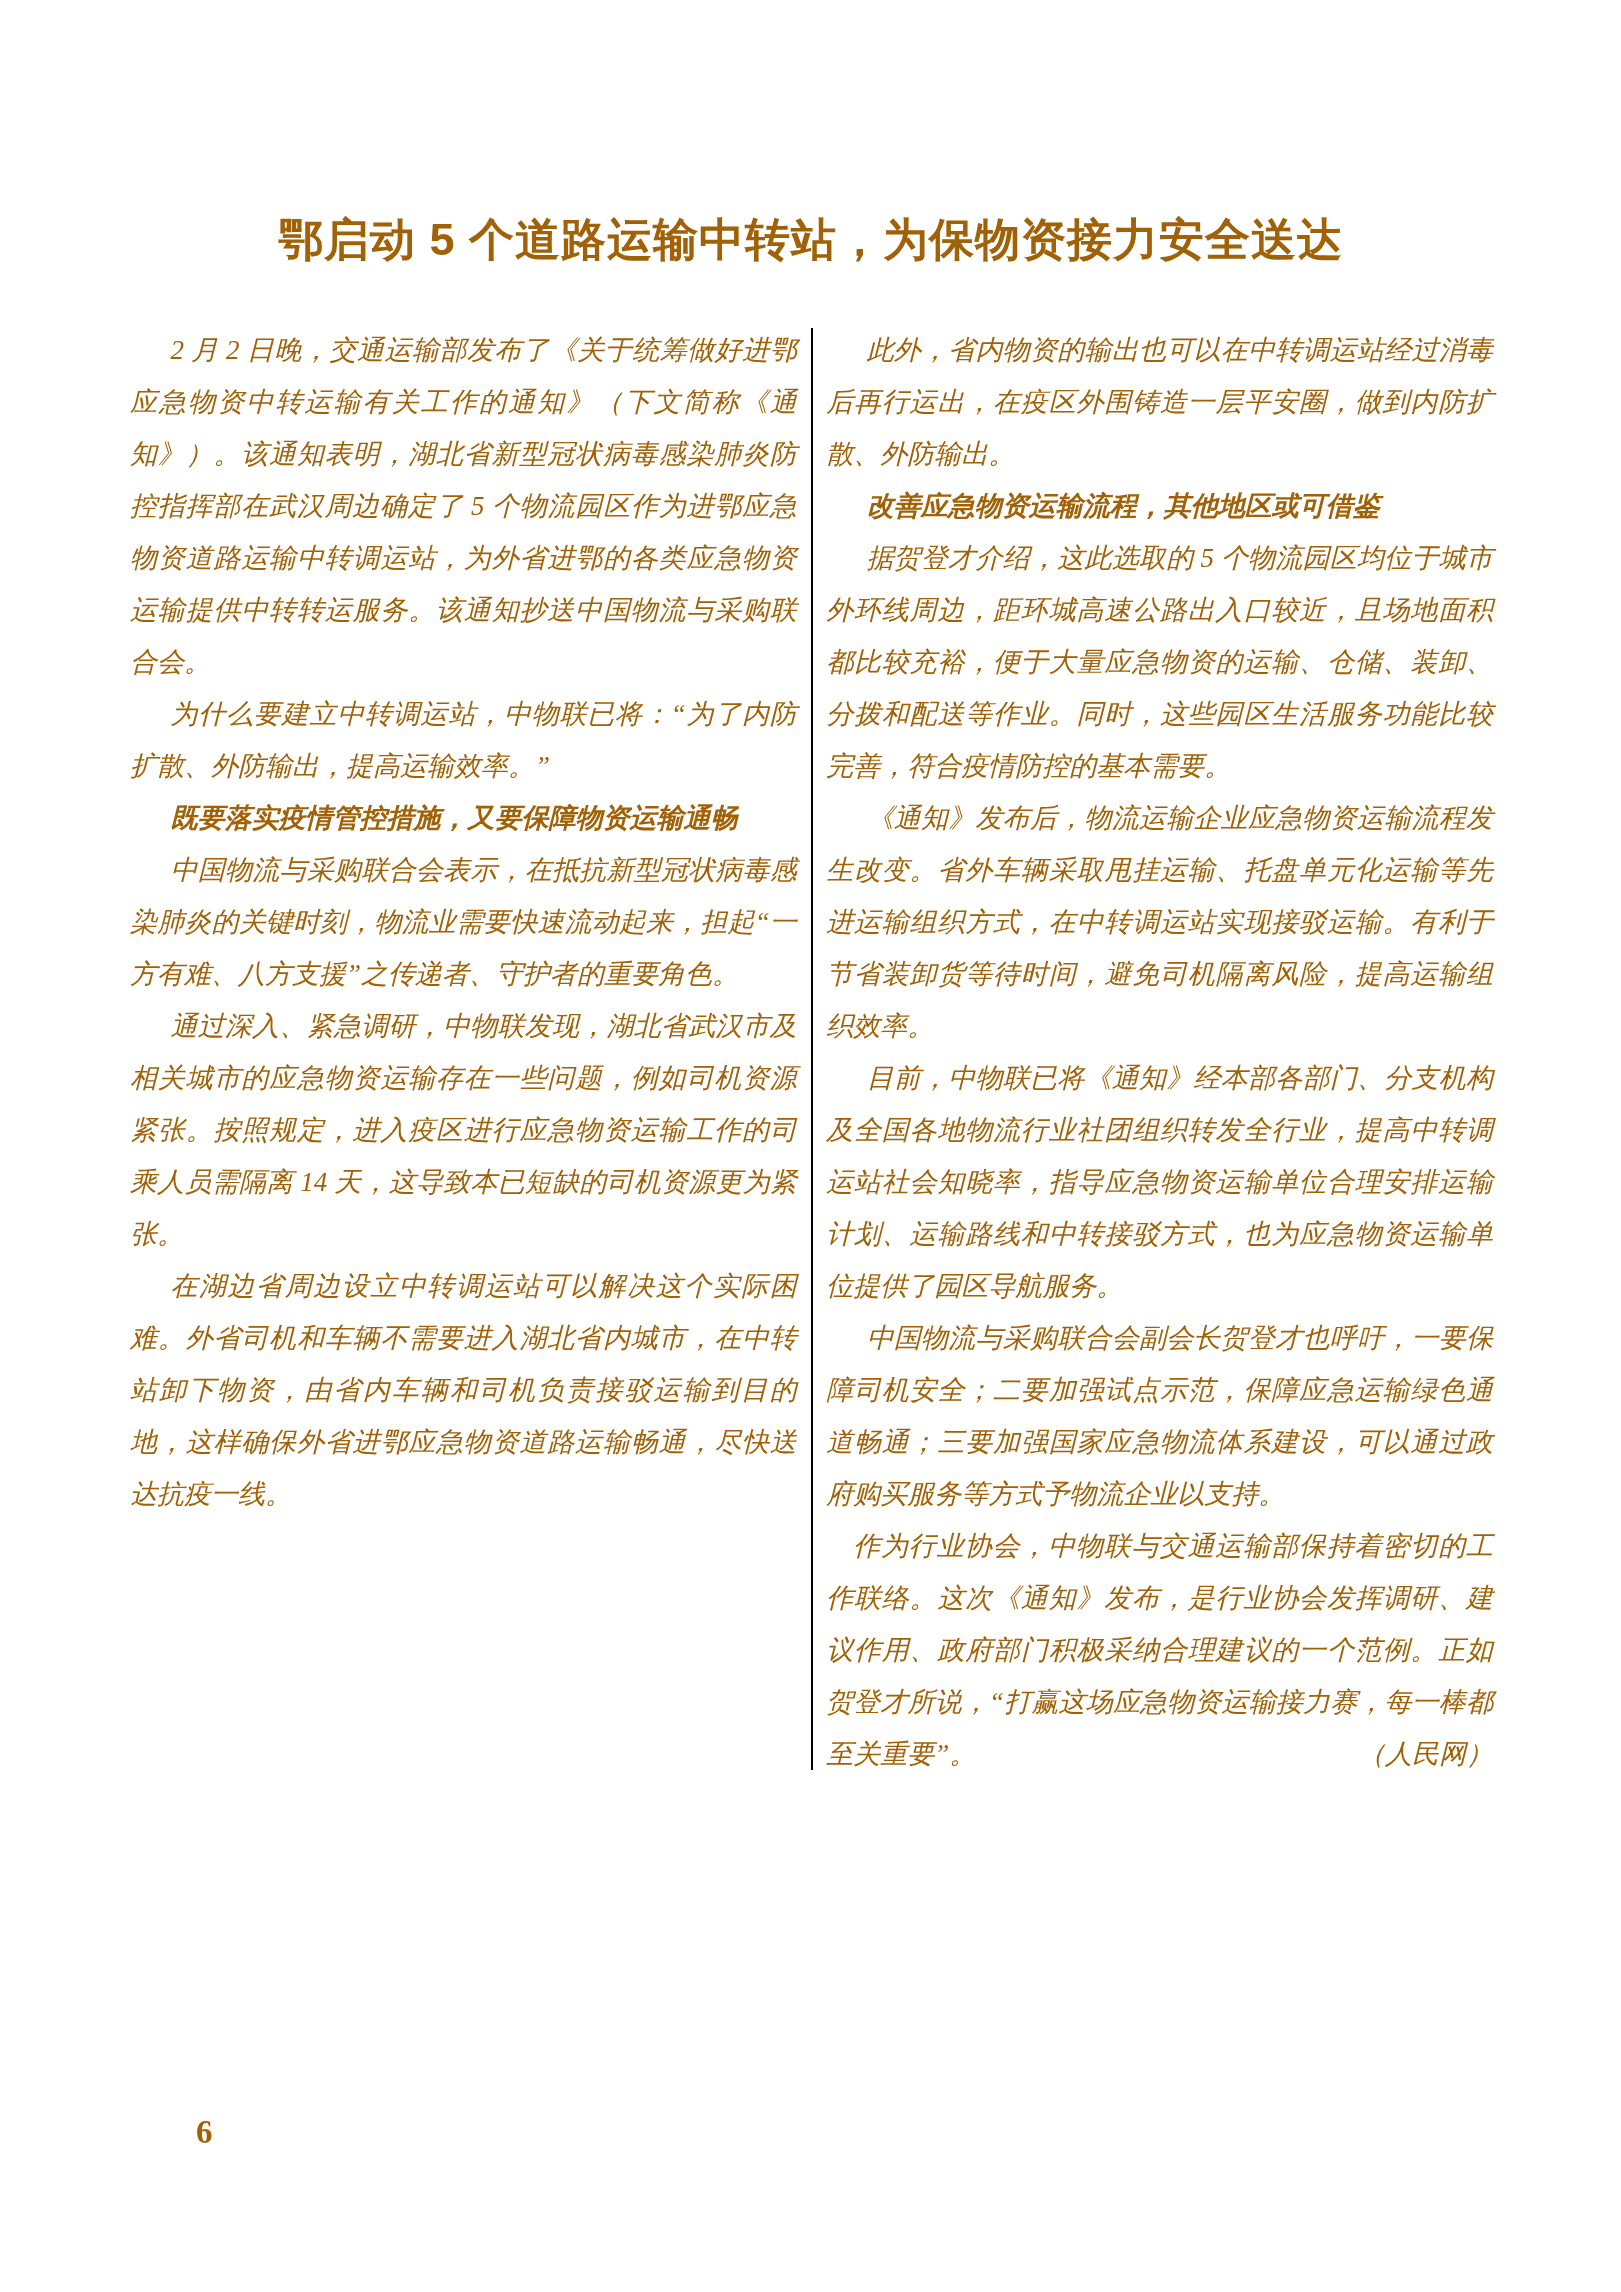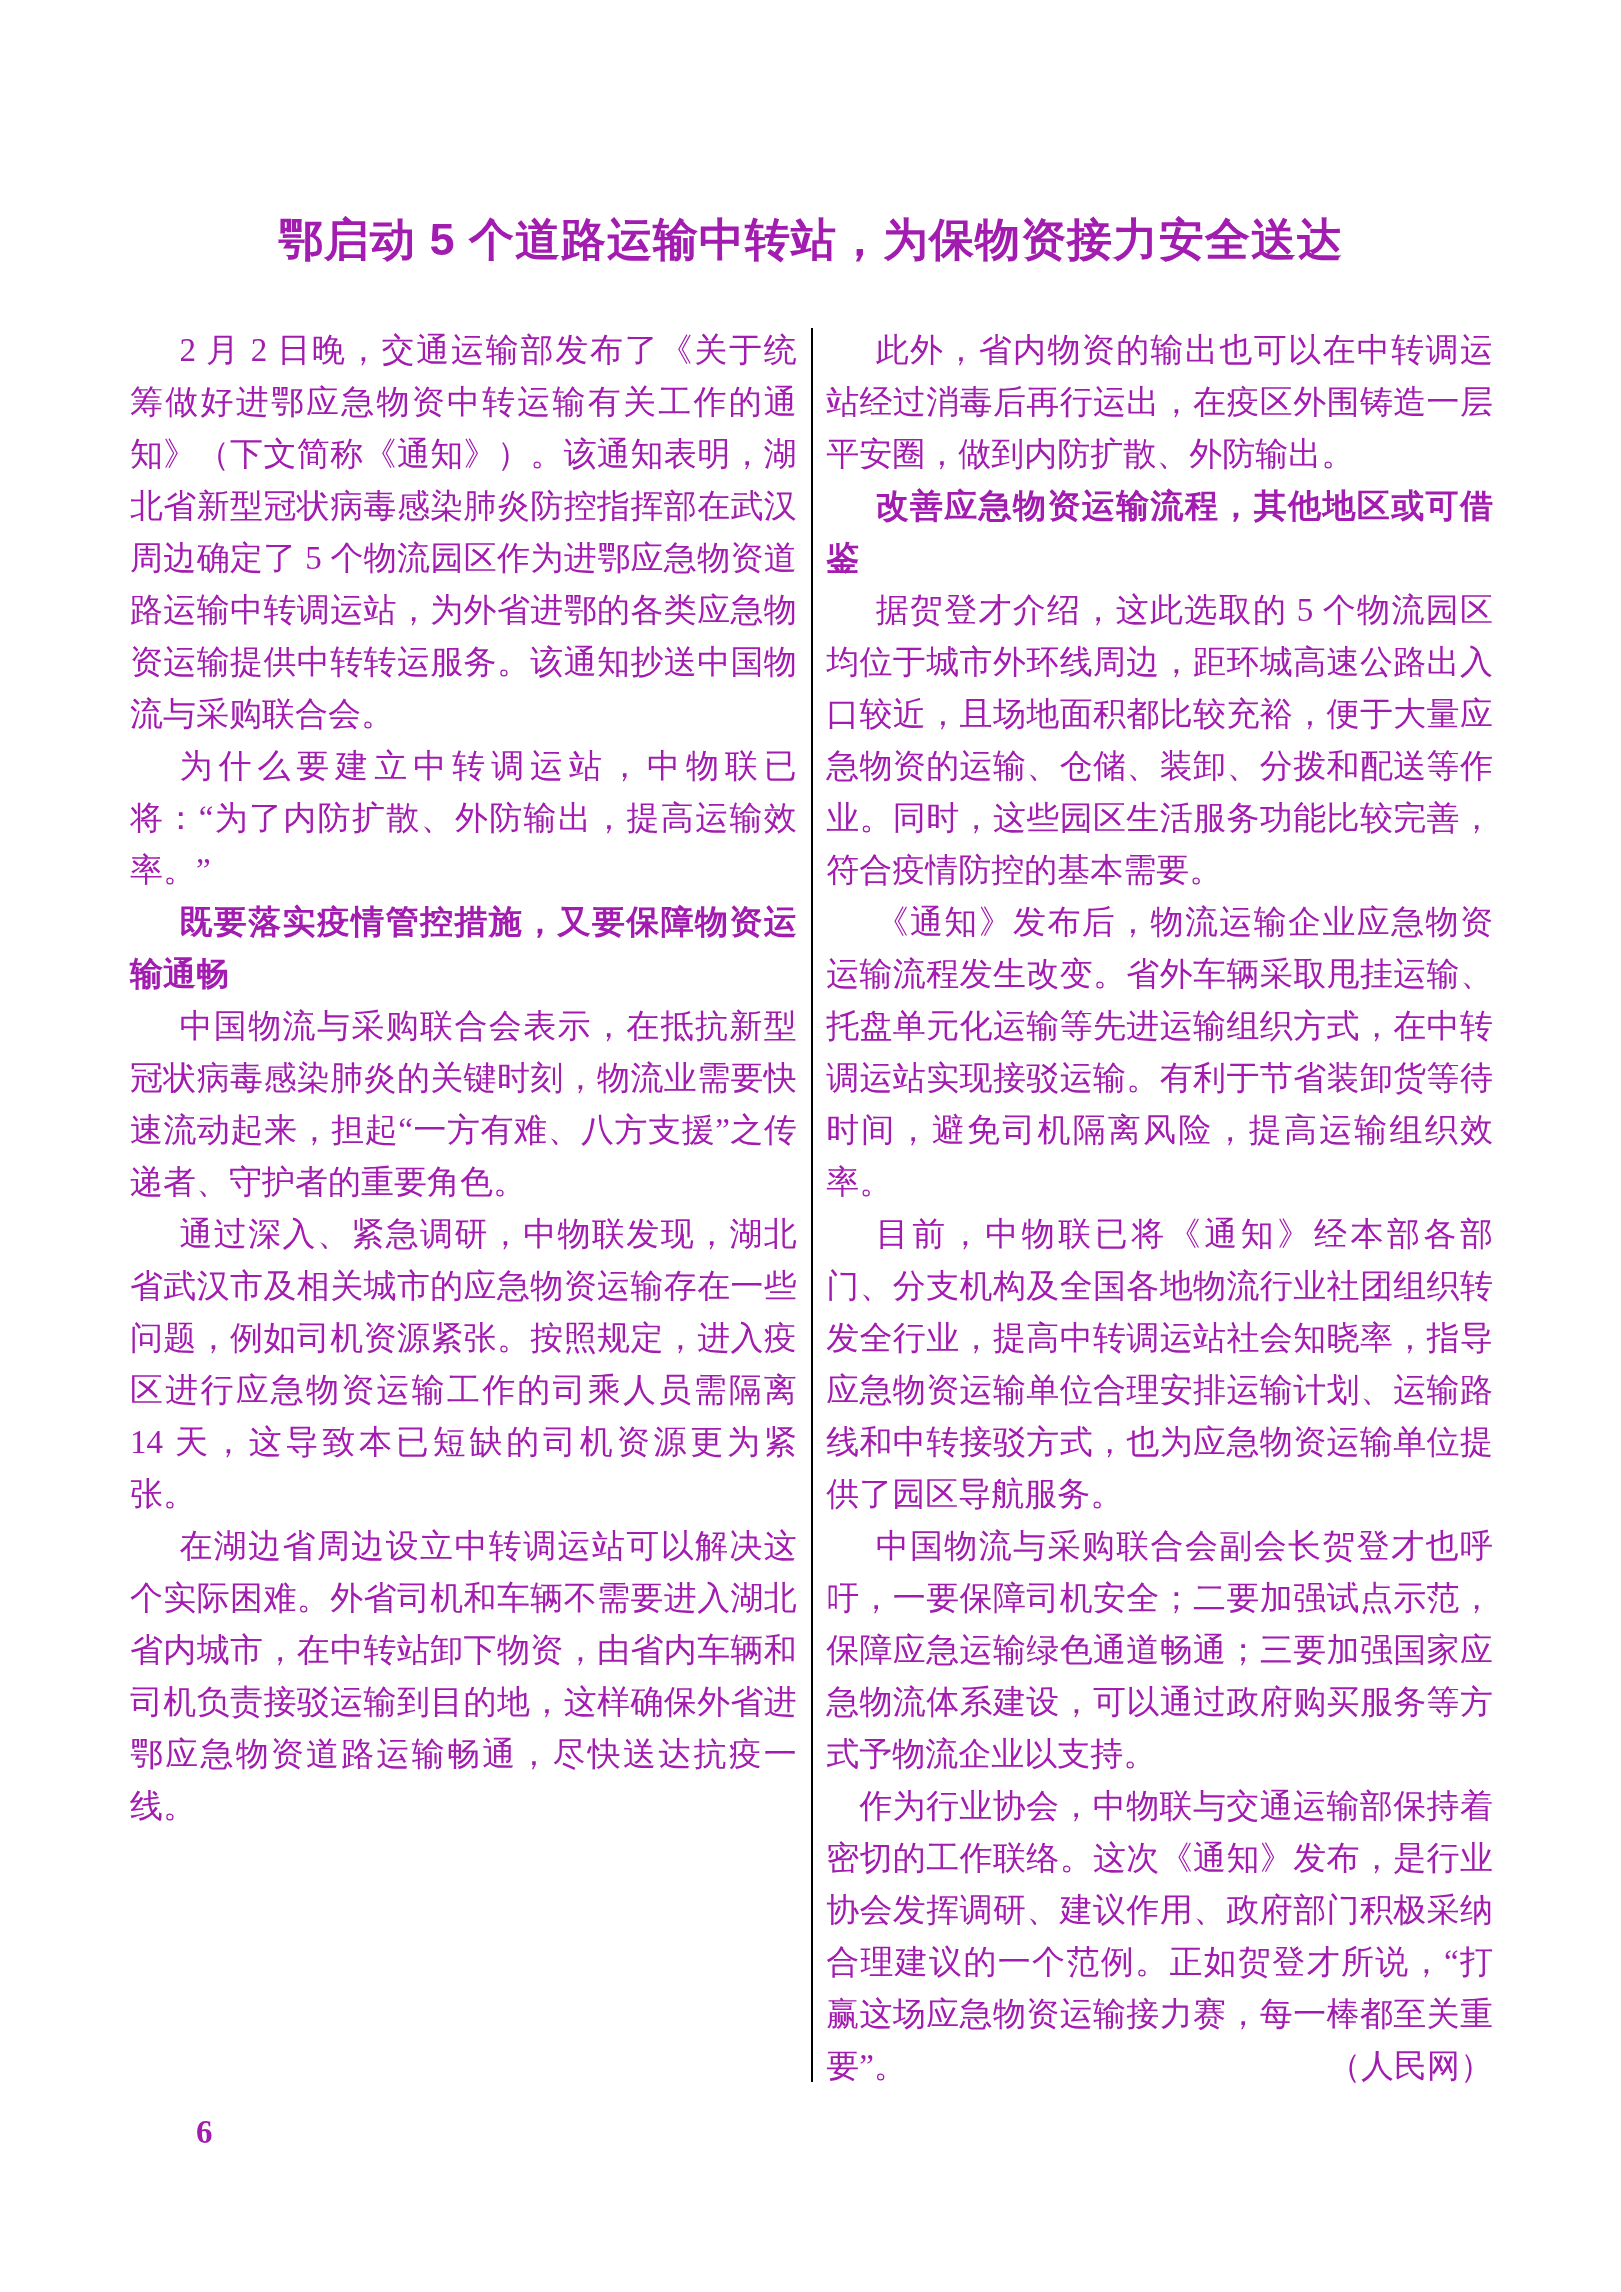--- a/index.html
+++ b/index.html
@@ -6,44 +6,45 @@
     margin: 0;
     padding: 0;
     background: #e8e8e8;
   }
   .page {
     position: relative;
     width: 1621px;
     height: 2293px;
     margin: 0 auto;
     background: #ffffff;
-    color: #a21caf;
+    color: #a16207;
     overflow: hidden;
   }
   .title {
     margin: 0;
     padding: 212px 59px 0 59px;
     font-family: "Liberation Sans", sans-serif;
     font-weight: bold;
     font-size: 45px;
     line-height: 55px;
     text-align: center;
     letter-spacing: 1px;
   }
   .columns {
     display: flex;
     align-items: stretch;
     margin: 57px 128px 0 130px;
   }
   .col {
     width: 667px;
     font-family: "Liberation Serif", serif;
-    font-size: 33px;
+    font-size: 27px;
     line-height: 52px;
     text-align: justify;
+    font-style: italic;
   }
   .divider {
     width: 2.9px;
     background: #000000;
     margin: 3.9px 12.7px 9.8px 13.7px;
     flex: 0 0 auto;
   }
   .para {
     margin: 0;
     text-indent: 1.5em;

